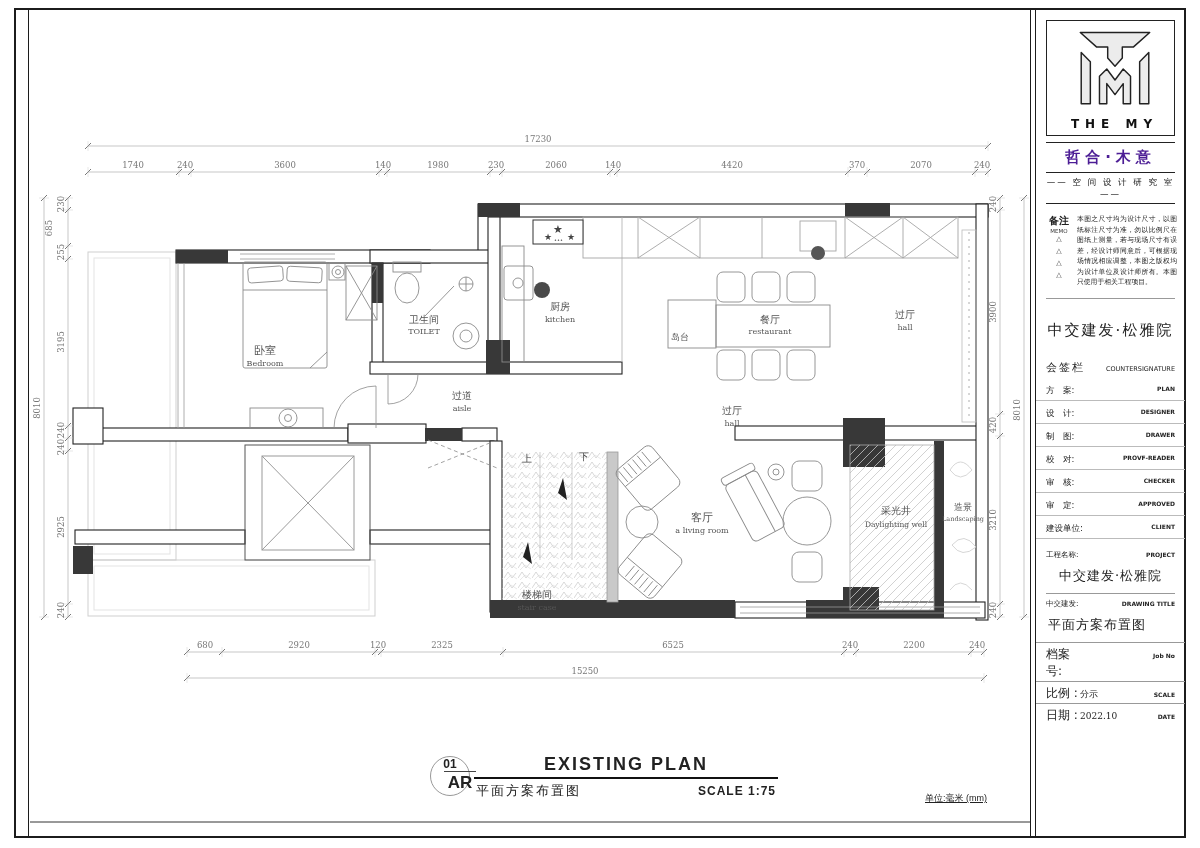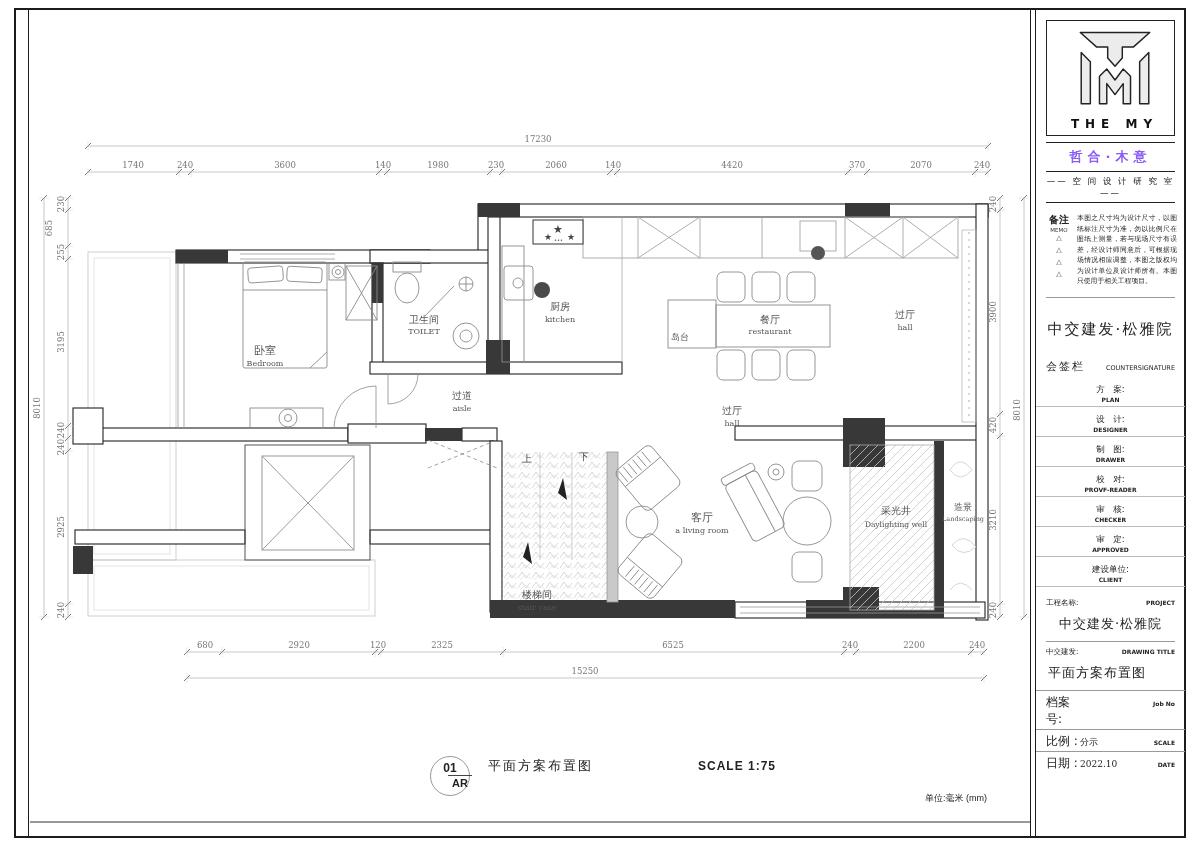--- a/index.html
+++ b/index.html
@@ -5,63 +5,63 @@
   html,body{margin:0;padding:0;background:#fff;width:1200px;height:848px;overflow:hidden;
     font-family:"Liberation Sans",sans-serif;color:#222;}
   .page{position:relative;width:1200px;height:848px;background:#fff;}
   .frame{position:absolute;left:14px;top:8px;width:1172px;height:830px;border:2px solid #1c1c1c;box-sizing:border-box;}
   .vline{position:absolute;top:8px;height:830px;width:0;border-left:1.5px solid #1c1c1c;}
   svg text{font-family:"DejaVu Serif",serif;}
   .tb{position:absolute;left:1035px;top:10px;width:150px;height:826px;border-left:1.5px solid #1c1c1c;
       box-sizing:border-box;display:flex;flex-direction:column;font-family:"DejaVu Sans",sans-serif;}
   .logo-box{border:1.5px solid #222;margin:10px 10px 4px 10px;padding:6px 4px 4px 12px;text-align:center;}
   .brand{font-size:12px;letter-spacing:6px;font-weight:bold;margin-top:2px;color:#111;}
-  .cn-name{font-size:13px;font-weight:bold;letter-spacing:5px;text-align:center;padding:3px 0;color:#8b5cf6;}
+  .cn-name{font-size:15px;font-weight:bold;letter-spacing:5px;text-align:center;padding:3px 0;color:#4c1d95;}
   .studio{font-size:8.5px;letter-spacing:2px;text-align:center;color:#111;padding:2px 0;}
   .hr{border-top:1px solid #222;margin:2px 10px;}
   .hr-l{border-top:1px solid #999;margin:4px 0;}
   .memo{display:flex;gap:5px;padding:8px 8px 4px 10px;}
   .memo-left{width:26px;flex:none;text-align:center;}
   .memo-zh{font-size:10px;font-weight:bold;}
   .memo-en{font-size:5.5px;color:#333;}
   .tri{font-size:7px;line-height:1.7;color:#444;}
   .memo-text{font-size:6.8px;line-height:1.55;color:#222;text-align:justify;}
   .banner{font-size:15px;letter-spacing:2px;text-align:center;padding:16px 0 14px 0;font-family:"DejaVu Serif",serif;}
   .cs-head{display:flex;justify-content:space-between;align-items:baseline;padding:6px 10px 3px 10px;}
   .cs-zh{font-size:11px;letter-spacing:2px;}
   .cs-en{font-size:6.5px;}
-  .srow{display:flex;justify-content:space-between;align-items:center;padding:7px 10px 3px 10px;border-bottom:0.5px solid #bbb;flex-direction:column;}
+  .srow{display:flex;justify-content:space-between;align-items:flex-start;padding:7px 10px 3px 10px;border-bottom:0.5px solid #bbb;}
   .srow .zh{font-size:8.5px;}
   .srow .en{font-size:6px;font-weight:bold;}
   .lblrow{display:flex;justify-content:space-between;align-items:baseline;padding:5px 10px 1px 10px;}
   .lblrow .zh{font-size:7.5px;}
   .lblrow .en{font-size:6px;font-weight:bold;}
   .bigval{font-size:13px;letter-spacing:1px;text-align:center;padding:6px 0 8px 0;font-family:"DejaVu Serif",serif;}
   .bigval.left{text-align:left;padding-left:12px;}
   .mrow{display:flex;align-items:baseline;padding:3px 10px 1px 10px;border-top:0.5px solid #999;}
   .mrow .zh{font-size:12px;width:34px;}
   .mrow .val{font-size:9px;flex:1;font-family:"DejaVu Serif",serif;}
   .mrow .en{font-size:6px;font-weight:bold;}
   .numbox{border:2px solid #111;margin:4px 8px 8px 8px;display:flex;height:46px;}
   .numbox .l{flex:1.6;border-right:1px solid #333;padding:2px 4px;}
   .numbox .r{flex:1;padding:2px 4px;}
   .numbox .cap{font-size:6.5px;line-height:1.25;}
   .numbox .capen{font-size:5.5px;font-weight:bold;}
   .numbox .val{font-size:11px;text-align:center;margin-top:3px;font-family:"DejaVu Serif",serif;letter-spacing:1px;}
-  .caption{position:absolute;left:430px;top:754px;width:348px;display:flex;align-items:flex-start;gap:16px;}
+  .caption{position:absolute;left:430px;top:754px;width:348px;display:flex;align-items:flex-start;gap:4px;}
   .cap-circle{width:38px;height:38px;border:1px solid #999;border-radius:50%;flex:none;
     display:flex;flex-direction:column;align-items:center;justify-content:center;margin-top:2px;}
   .cap-circle .n{font-size:12px;font-weight:bold;line-height:1.1;}
-  .cap-circle .c{font-size:11px;font-weight:bold;border-top:1.5px solid #444;line-height:1.2;padding:1px 4px 0 4px;margin-left:20px;}
+  .cap-circle .c{font-size:17px;font-weight:bold;border-top:1.5px solid #444;line-height:1.2;padding:1px 4px 0 4px;margin-left:20px;}
   .cap-main{flex:1;}
   .cap-en{font-size:18px;font-weight:bold;letter-spacing:2px;text-align:center;border-bottom:2.5px solid #111;padding-bottom:2px;font-family:"Liberation Sans",sans-serif;}
   .cap-row2{display:flex;justify-content:space-between;align-items:baseline;padding:3px 2px 0 2px;}
   .cap-zh{font-size:13px;letter-spacing:2px;}
   .cap-scale{font-size:12px;font-weight:bold;letter-spacing:1px;}
-  .unit{position:absolute;left:925px;top:792px;font-size:9px;color:#222;}
+  .unit{position:absolute;left:925px;top:792px;font-size:9px;color:#222;text-decoration:underline;}
 </style>
 </head>
 <body>
 
 <div class="page">
   <div class="frame"></div>
   <div class="vline" style="left:28px"></div>
   <div class="vline" style="left:1030px"></div>
 
   <svg width="1030" height="848" viewBox="0 0 1030 848" style="position:absolute;left:0;top:0">
@@ -455,20 +455,21 @@
 
     <line x1="30" y1="822" x2="1030" y2="822" stroke="#333" stroke-width="1"></line>
   </svg>
 
   <div class="caption">
     <div class="cap-circle">
       <span class="n">01</span>
       <span class="c">AR</span>
     </div>
     <div class="cap-main">
+      <div class="cap-en">EXISTING PLAN</div>
       <div class="cap-row2">
         <span class="cap-zh">平面方案布置图</span>
         <span class="cap-scale">SCALE 1:75</span>
       </div>
     </div>
   </div>
   <div class="unit">单位:毫米 (mm)</div>
 
   <div class="tb">
     <div class="logo-box">

